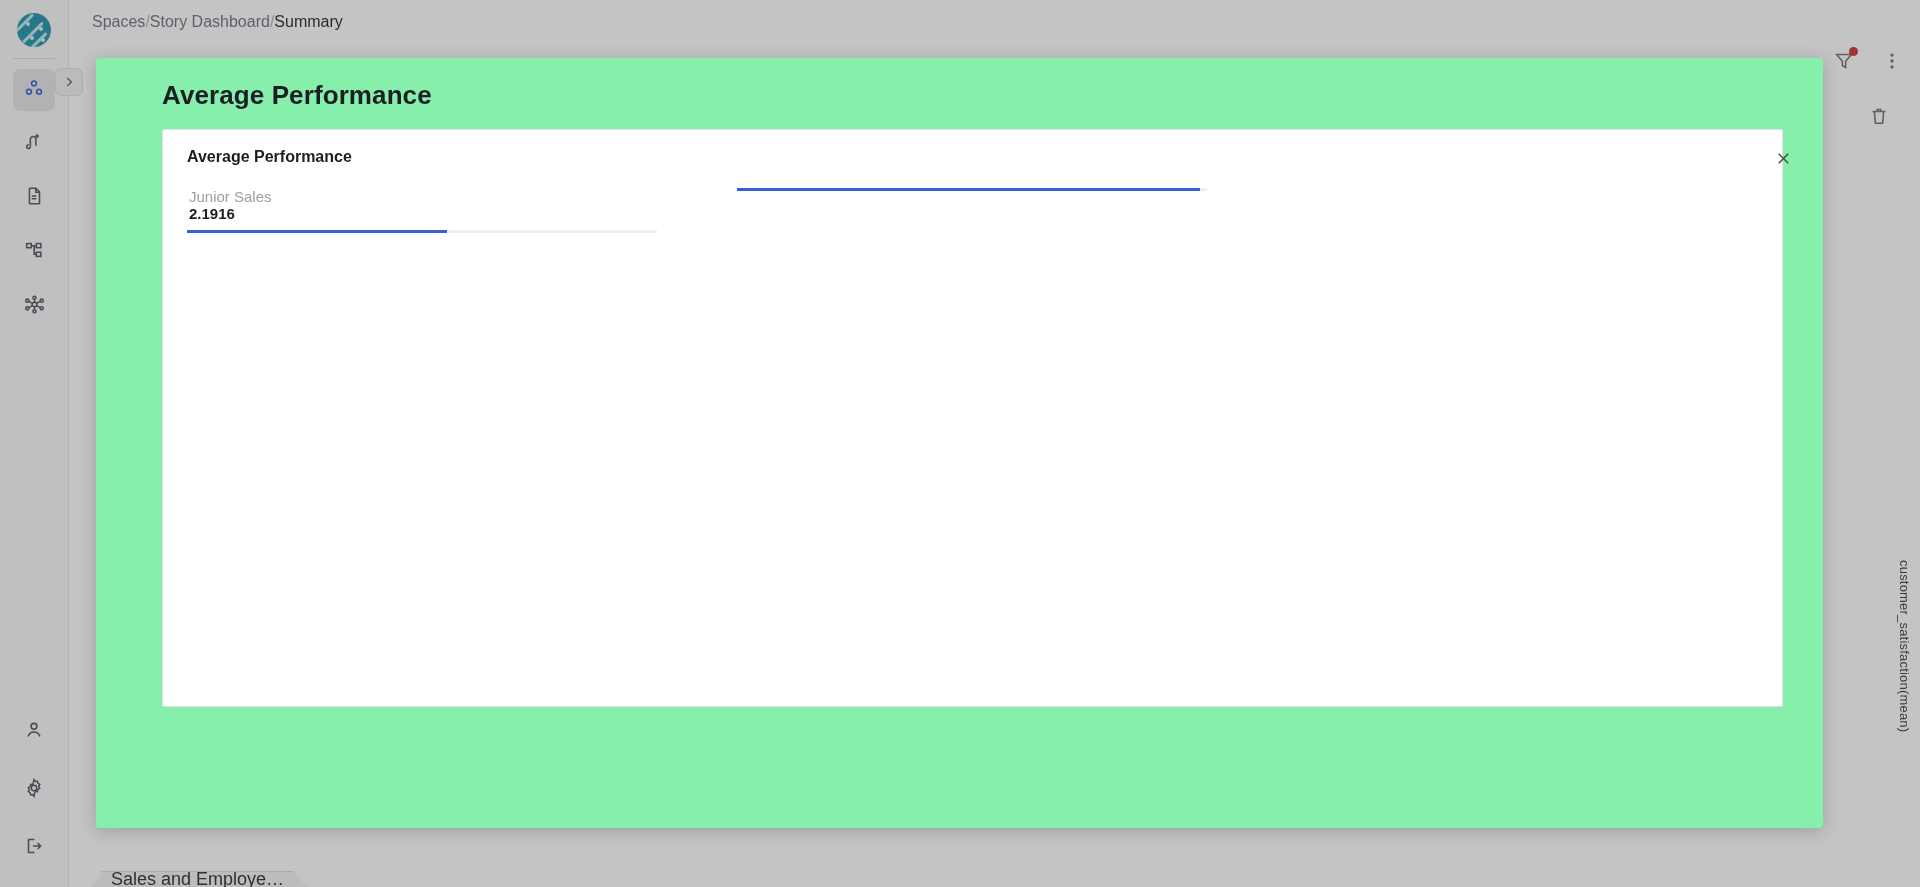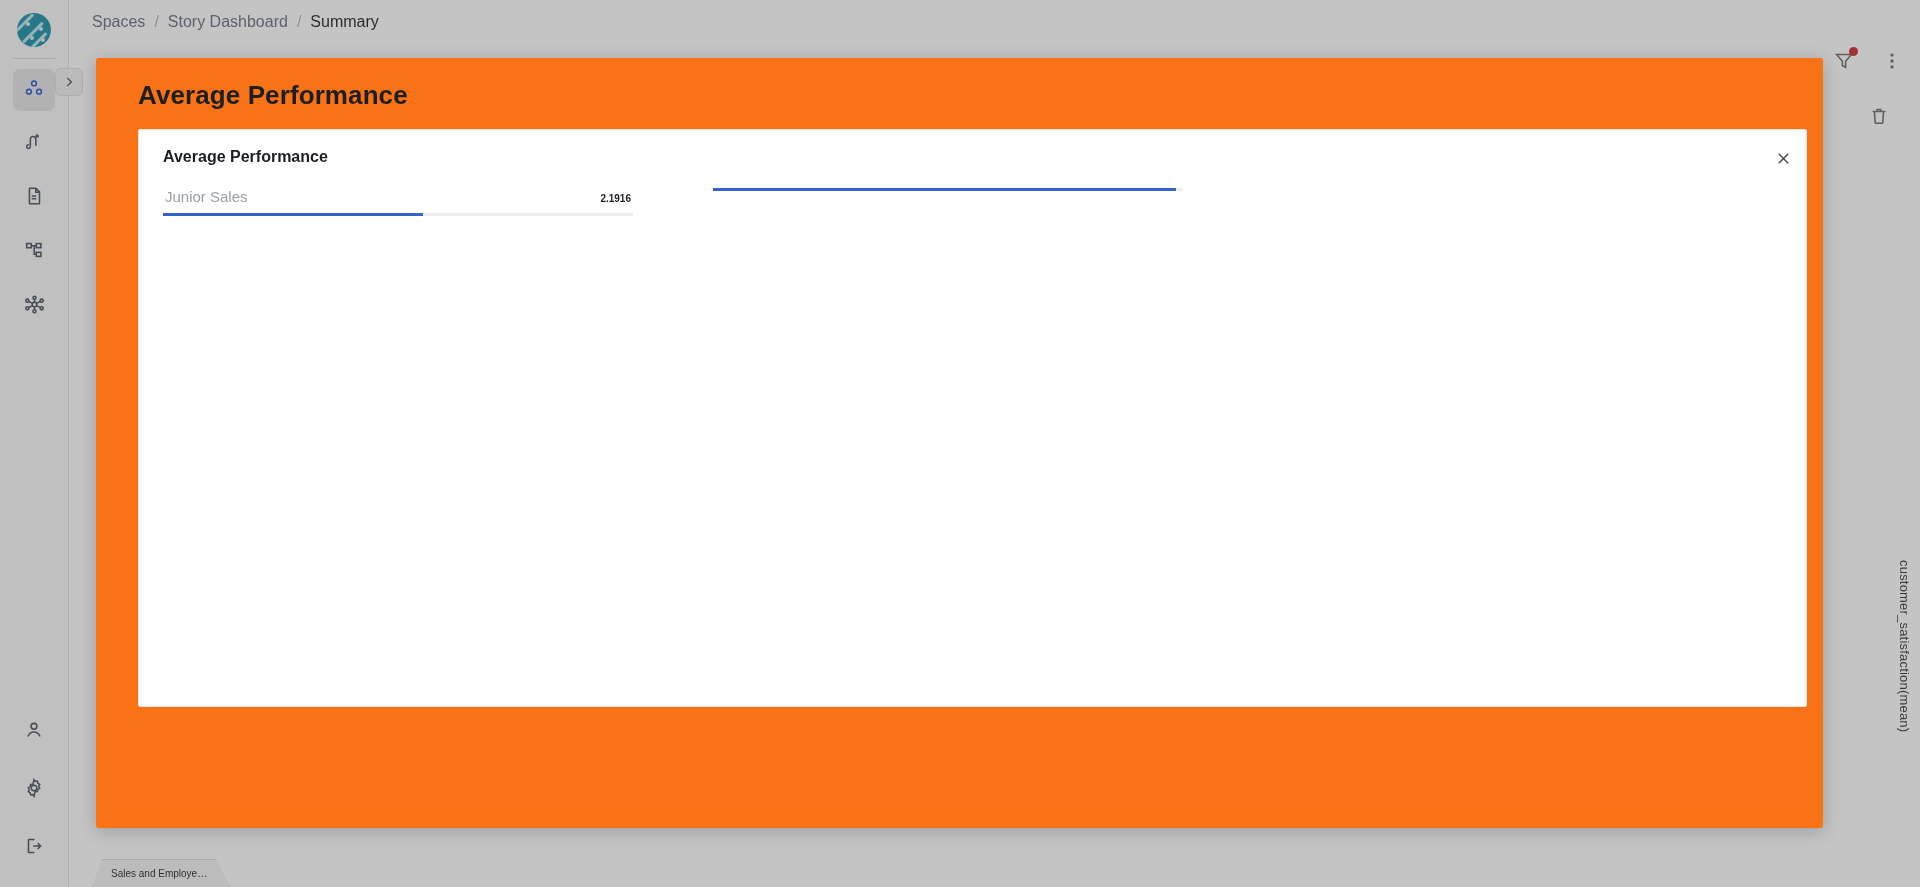--- a/index.html
+++ b/index.html
@@ -58,21 +58,21 @@
     width: 28px; height: 28px; border-radius: 6px;
     background: #f2f2f2; border: 1px solid #e0e0e0;
     display: flex; align-items: center; justify-content: center;
     color: #555; z-index: 3; cursor: pointer;
   }
 
   
   .breadcrumb {
     position: absolute; left: 92px; top: 13px;
     font-size: 16px; color: #6b7280;
-    display: flex; align-items: center; gap: 9px;
+    display: flex; align-items: center; 
   }
   .breadcrumb .sep { color: #b0b4ba; }
   .breadcrumb .cur { color: #1f2328; }
   .breadcrumb .lnk { cursor: pointer; }
 
   
   .toolbar-top {
     position: absolute; right: 17px; top: 50px;
     display: flex; align-items: center; gap: 26px; color: #6f6f6f;
   }
@@ -107,36 +107,36 @@
     width: 1px; height: 400px; background: #ffffff;
   }
 
   
   .sheet-tabs {
     position: absolute; left: 92px; bottom: 0; height: 36px;
     display: flex; align-items: flex-end;
   }
   .sheet-tab {
     background: #f4f4f4; border: 1px solid #dcdcdc; border-bottom: none;
-    height: 28px; padding: 0 22px 0 18px;
+    height: 16px; padding: 0 22px 0 18px;
     display: flex; align-items: center;
-    font-size: 10px; color: #2b2b2b; cursor: pointer;
+    font-size: 18px; color: #2b2b2b; cursor: pointer;
     clip-path: polygon(10px 0, calc(100% - 14px) 0, 100% 100%, 0 100%);
   }
 
   
   .scrim { position: absolute; inset: 0; background: rgba(60,60,60,0.30); z-index: 10; }
 
   
   .modal {
     position: absolute; z-index: 20;
     left: 96px; top: 58px; width: 1727px; height: 770px;
-    background: #f97316; border-radius: 3px;
+    background: #86efac; border-radius: 3px;
     box-shadow: 0 3px 18px rgba(0,0,0,.20);
-    padding: 0 16px;
+    padding: 0 40px;
   }
   .modal-title {
     font-size: 26px; font-weight: 700; color: #1b1f24;
     padding: 22px 0 0 26px; letter-spacing: .1px;
   }
   .modal-close {
     position: absolute; right: 26px; top: 86px;
     width: 28px; height: 28px; cursor: pointer;
     display: flex; align-items: center; justify-content: center;
     color: #4a4a4a;
@@ -160,23 +160,24 @@
   .panel-title {
     font-size: 16px; font-weight: 700; color: #1b1f24; margin-bottom: 22px;
   }
 
   
   .bars { display: flex; gap: 80px; }
   .bar-group { width: 470px; }
   .bar-head {
     display: flex; justify-content: space-between; align-items: baseline;
     padding: 0 2px 8px 2px;
+    flex-direction: column;
   }
   .bar-label { font-size: 15px; color: #9aa0a6; }
-  .bar-value { font-size: 10px; font-weight: 700; color: #1b1f24; }
+  .bar-value { font-size: 15px; font-weight: 700; color: #1b1f24; }
   .bar-track { height: 3px; background: #eceff1; width: 100%; }
   .bar-fill { height: 3px; background: #3862cb; }
 </style>
 </head>
 <body>
 
 <div id="app-root">
 
   <div class="rail">
     <div class="rail-logo">

